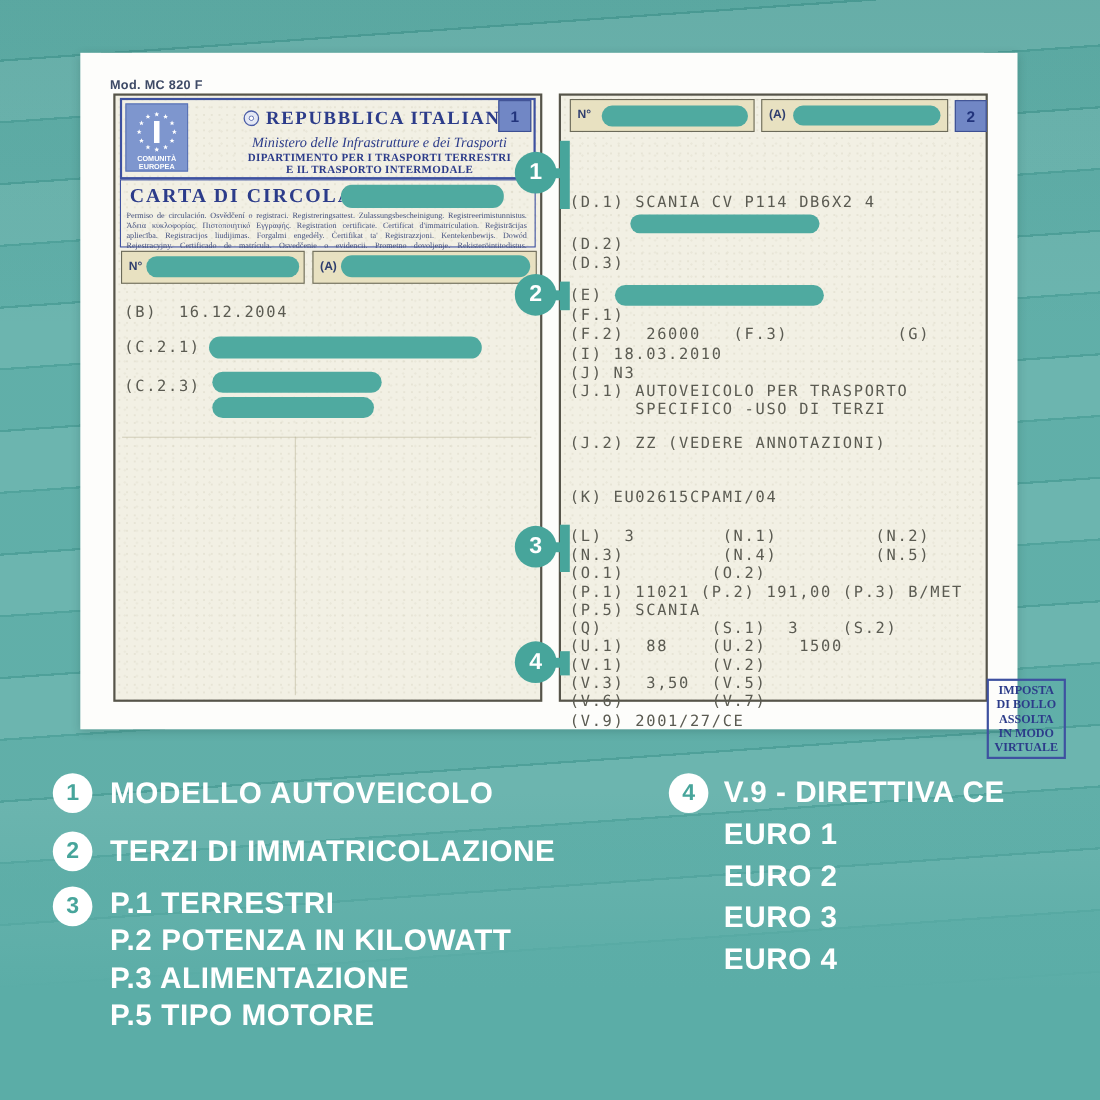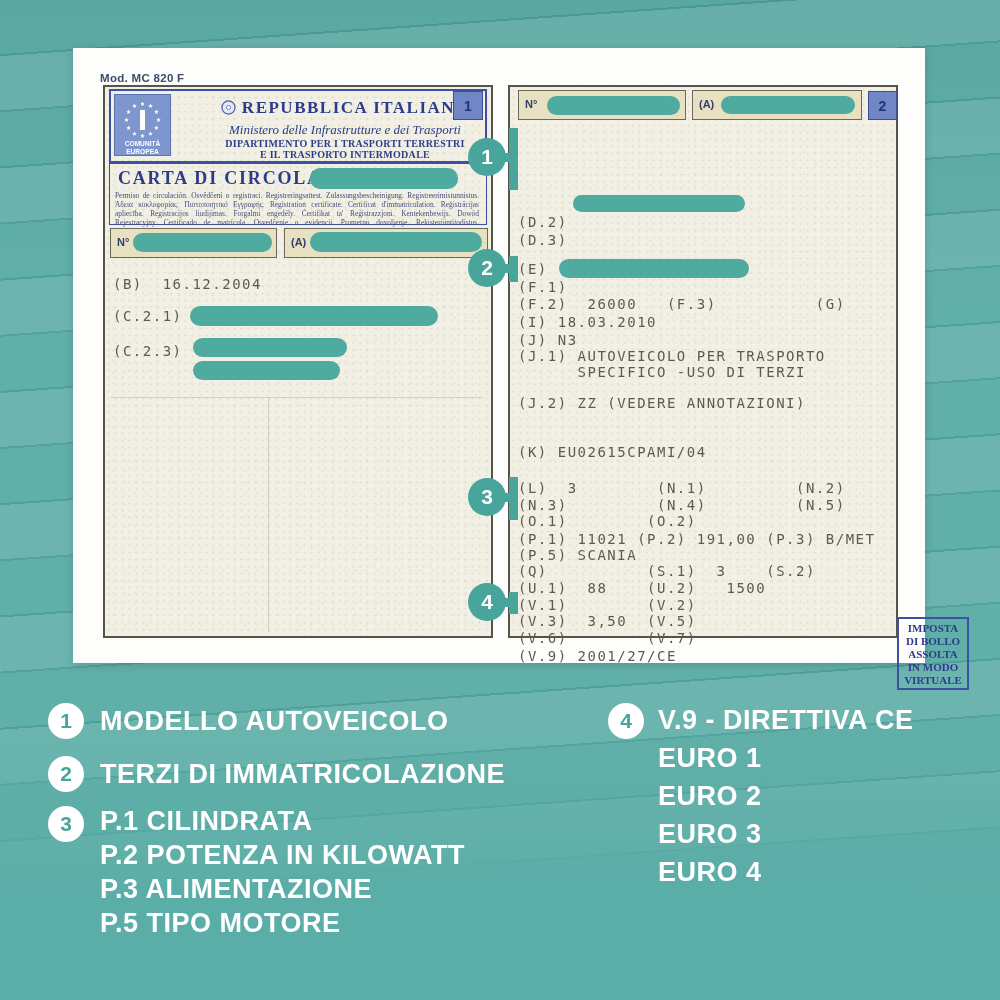--- a/index.html
+++ b/index.html
@@ -162,20 +162,21 @@
       <div class="khaki" style="left:8px;top:3px;width:168px;height:30px;">
         <div class="lbl">N°</div>
         <div class="pill" style="left:28px;top:5px;width:133px;height:19px;"></div>
       </div>
       <div class="khaki" style="left:182px;top:3px;width:170px;height:30px;">
         <div class="lbl">(A)</div>
         <div class="pill" style="left:28px;top:5px;width:134px;height:18px;"></div>
       </div>
       <div class="badge" style="left:358px;top:4px;width:29px;height:29px;">2</div>
 
+      <div class="dotmx" style="left:8px;top:89px;">(D.1) SCANIA CV P114 DB6X2 4</div>
       <div class="pill" style="left:63px;top:108px;width:172px;height:17px;"></div>
       <div class="dotmx" style="left:8px;top:127px;">(D.2)</div>
       <div class="dotmx" style="left:8px;top:145px;">(D.3)</div>
       <div class="dotmx" style="left:8px;top:174px;">(E)</div>
       <div class="pill" style="left:49px;top:172px;width:190px;height:19px;"></div>
       <div class="dotmx" style="left:8px;top:192px;">(F.1)</div>
       <div class="dotmx" style="left:8px;top:209px;">(F.2)  26000   (F.3)          (G)</div>
       <div class="dotmx" style="left:8px;top:227px;">(I) 18.03.2010</div>
       <div class="dotmx" style="left:8px;top:245px;">(J) N3</div>
       <div class="dotmx" style="left:8px;top:261px;">(J.1) AUTOVEICOLO PER TRASPORTO</div>
@@ -222,21 +223,21 @@
 
   <div>
     <div class="legend-circle" style="left:48px;top:703px;">1</div>
     <div class="legend-text" style="left:100px;top:706px;">MODELLO AUTOVEICOLO</div>
 
     <div class="legend-circle" style="left:48px;top:756px;">2</div>
     <div class="legend-text" style="left:100px;top:759px;">TERZI DI IMMATRICOLAZIONE</div>
 
     <div class="legend-circle" style="left:48px;top:806px;">3</div>
     <div class="legend-text lh34" style="left:100px;top:804px;">
-      <div>P.1 CILINDRATA</div>
+      <div>P.1 TERRESTRI</div>
       <div>P.2 POTENZA IN KILOWATT</div>
       <div>P.3 ALIMENTAZIONE</div>
       <div>P.5 TIPO MOTORE</div>
     </div>
 
     <div class="legend-circle" style="left:608px;top:703px;">4</div>
     <div class="legend-text lh38" style="left:658px;top:701px;">
       <div>V.9 - DIRETTIVA CE</div>
       <div>EURO 1</div>
       <div>EURO 2</div>

